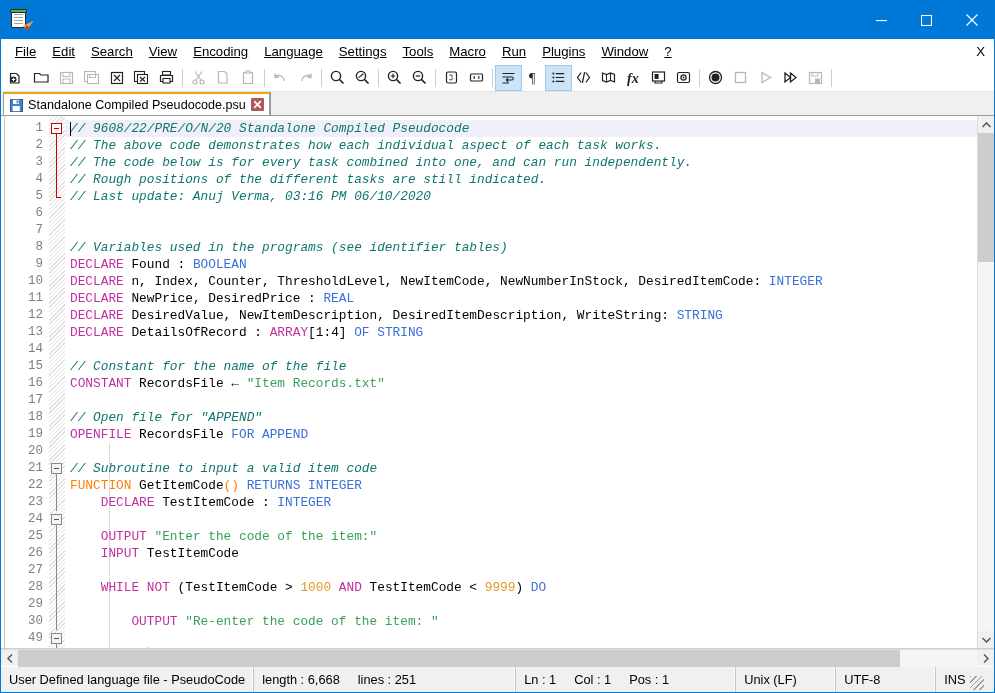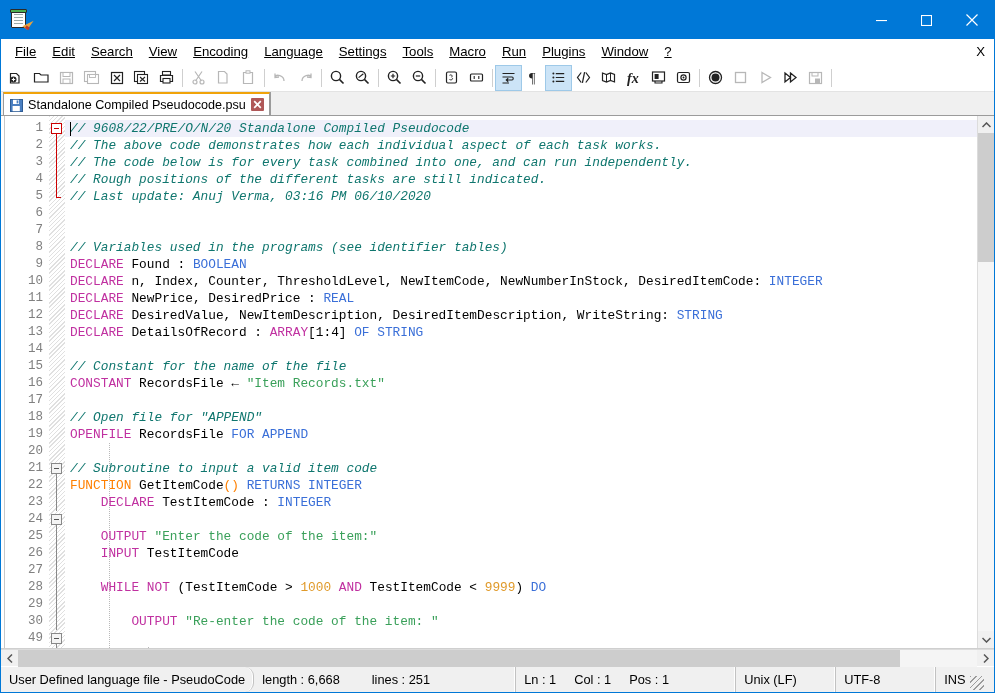--- a/index.html
+++ b/index.html
@@ -307,22 +307,22 @@
     font-size: 12.8px; color: #000;
     border-top: 1px solid #ffffff;
   }
   .sb-cell {
     display: flex; align-items: center;
     padding: 0 8px;
     border-right: 1px solid #c2c2c2;
     box-shadow: inset -1px 0 0 #ffffff;
     white-space: nowrap;
   }
-  .sb-cell.wide { flex: 0 0 228px; border-radius: 9px; }
-  .sb-cell.len  { flex: 0 0 262px; gap: 32px; }
+  .sb-cell.wide { flex: 0 0 228px; }
+  .sb-cell.len  { flex: 0 0 262px; gap: 18px; }
   .sb-cell.pos  { flex: 0 0 220px; gap: 18px; }
   .sb-cell.eol  { flex: 0 0 100px; }
   .sb-cell.enc  { flex: 0 0 100px; }
   .sb-cell.ins  { flex: 1 1 auto; border-right: none; box-shadow: none; }
   .grip {
     width: 14px; height: 14px; align-self: flex-end;
     margin-left: auto; margin-right: 2px; margin-bottom: 2px;
     background-image:
       repeating-linear-gradient(135deg, #9b9b9b 0 1px, transparent 1px 4px);
   }

